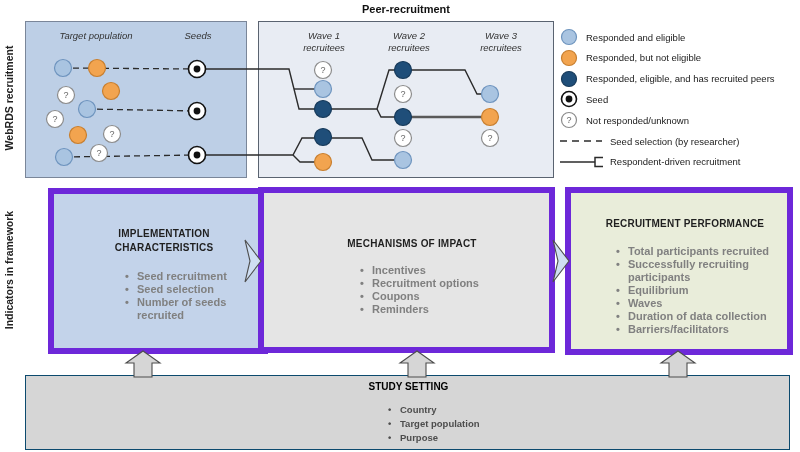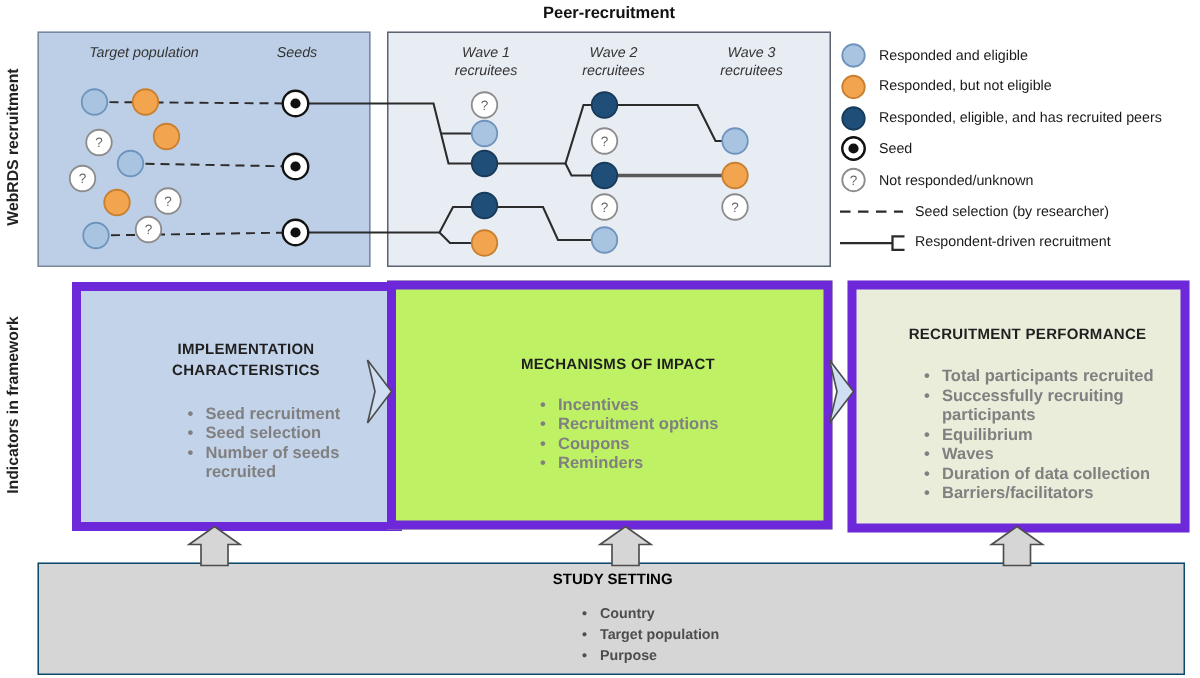--- a/index.html
+++ b/index.html
@@ -12,21 +12,21 @@
   .panel{position:absolute;box-sizing:border-box;border:1px solid #7a8699;}
   .p1{background:#bdcfe6;}
   .p2{background:#e8ecf3;border-color:#5a6370;}
   .ital{font-style:italic;font-size:9.5px;color:#333;text-align:center;}
   .wavehead{position:absolute;text-align:center;font-style:italic;font-size:9.5px;color:#333;line-height:12px;}
   #overlay{position:absolute;left:0;top:0;z-index:5;pointer-events:none;}
   .legend{position:absolute;}
   .lg-row{position:absolute;height:20px;display:flex;align-items:center;font-size:9.5px;color:#1a1a1a;}
   .box{position:absolute;box-sizing:border-box;border:6px solid #6d28d9;z-index:1;}
   .bx1{background:#c3d3ea;}
-  .bx2{background:#bef264;text-decoration:underline;}
+  .bx2{background:#e5e5e5;text-decoration:underline;}
   .bx3{background:#e9edda;}
   .box-title{font-weight:bold;font-size:10px;color:#1f1f1f;text-align:center;letter-spacing:.2px;line-height:14px;}
   ul.blts{list-style:none;margin:0;padding:0;}
   ul.blts li{font-size:11px;font-weight:bold;color:#808080;line-height:13px;padding-left:12px;position:relative;}
   ul.blts li:before{content:"\2022";position:absolute;left:0;color:#808080;}
   .study{position:absolute;box-sizing:border-box;background:#d6d6d6;border:1px solid #0c4a6e;z-index:1;}
   .study-title{font-weight:bold;font-size:10px;color:#000;text-align:center;}
   ul.sblts{list-style:none;margin:0;padding:0;}
   ul.sblts li{font-size:9.5px;font-weight:bold;color:#4d4d4d;line-height:14px;padding-left:12px;position:relative;}
   ul.sblts li:before{content:"\2022";position:absolute;left:0;}

